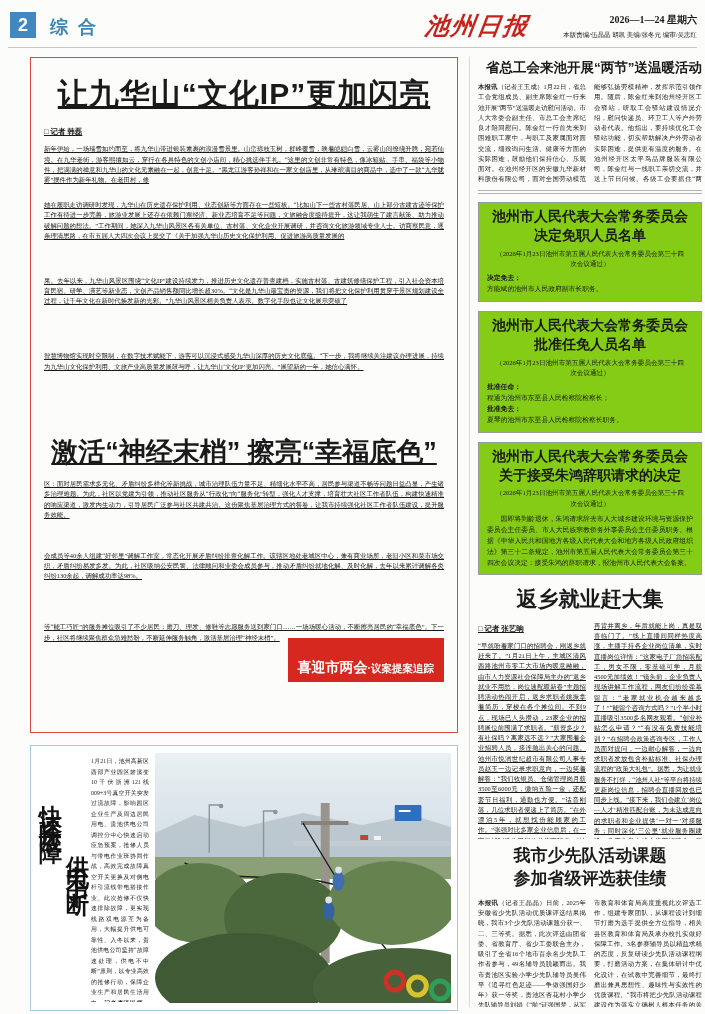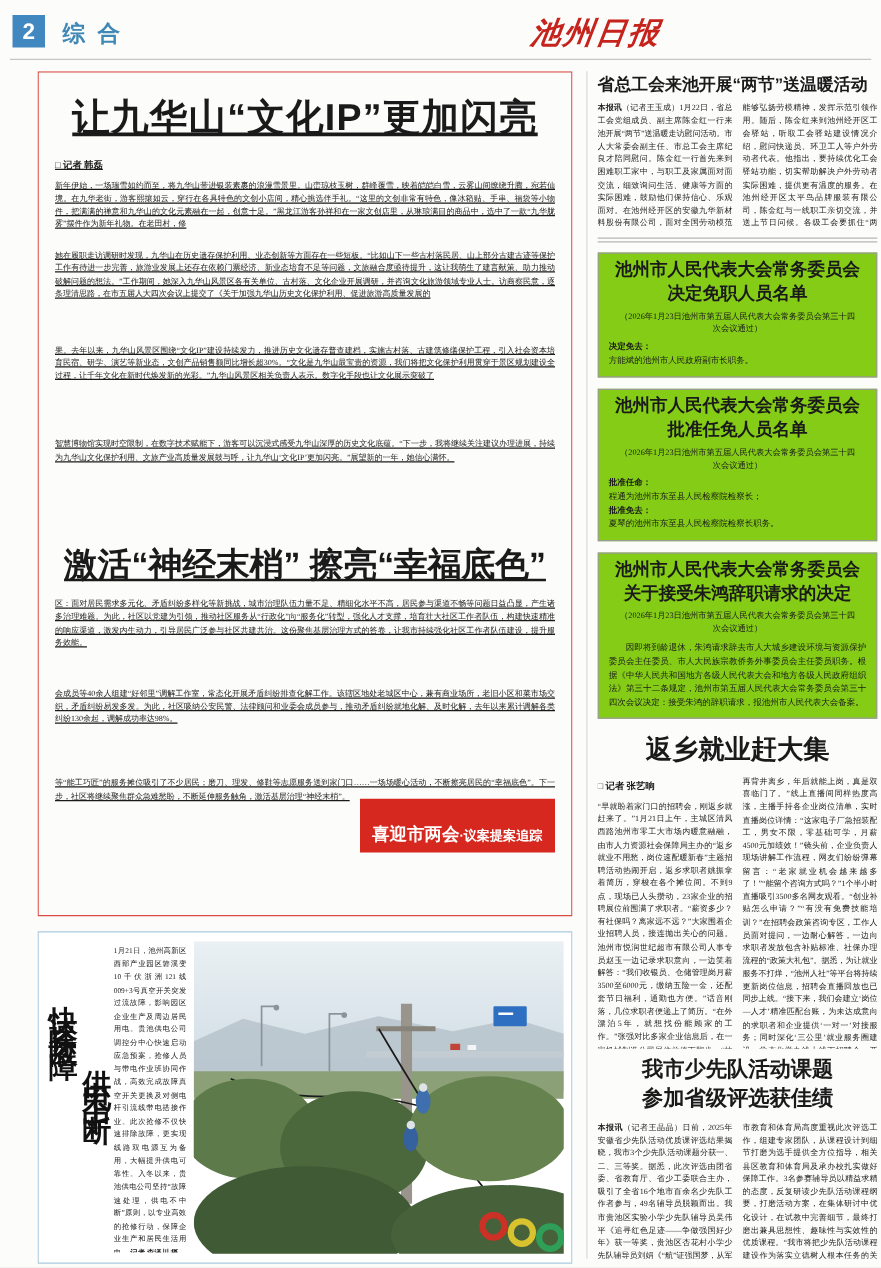--- a/index.html
+++ b/index.html
@@ -46,48 +46,52 @@
   .vh { position:absolute; writing-mode:vertical-rl; font-weight:bold; font-size:23px; letter-spacing:9px; color:#111; }
   .vh1 { left:4px; top:40px; }
   .vh2 { left:31px; top:92px; }
   .cap { position:absolute; left:60px; top:10px; width:58px; height:246px; font-size:5.9px; line-height:1.78;
          text-align:justify; overflow:hidden; }
   .credit { font-weight:bold; }
   .photo { position:absolute; left:124px; top:7px; right:6px; bottom:7px; }
   .photo svg { width:100%; height:100%; display:block; }
   
   .rightcol { position:absolute; left:478px; top:57px; width:224px; height:950px; overflow:hidden; }
-  h2.u { text-align:left; font-family:"Liberation Sans","DejaVu Sans",sans-serif; font-size:13.5px; margin:2px 0 5px; }
+  h2.u { text-align:right; font-family:"Liberation Sans","DejaVu Sans",sans-serif; font-size:13.5px; margin:2px 0 5px; }
   h3.us { text-align:center; font-family:"Liberation Sans","DejaVu Sans",sans-serif; font-size:11px; margin:0 0 7px; }
   .body2 { display:flex; gap:8px; }
   .body2 .c { flex:1; font-size:6.4px; line-height:1.6; text-align:justify; overflow:hidden; }
   .ub { height:100px; }
   .divline { border-top:1px solid #b5b5b5; border-bottom:1px solid #b5b5b5; height:4px; margin:8px 0; }
   .annbox { border:1px solid #9a9a9a; padding:5px 8px 6px; margin-bottom:9px; background:#84cc16; }
   .annt { text-align:center; font-weight:bold; font-size:14px; line-height:1.35; }
   .anndate { text-align:center; font-size:6.6px; margin:3px 8px 4px; line-height:1.55; }
   .annitem { font-size:6.8px; line-height:1.6; }
   .annlabel { font-weight:bold; }
   .annbody { font-size:6.8px; line-height:1.62; text-align:justify; text-indent:2em; }
   h2.jf { text-align:center; font-family:"Liberation Sans","DejaVu Sans",sans-serif; font-size:21px; margin:10px 0 8px; }
-  .jfb { height:218px; }
+  .jfb { height:218px;text-decoration:underline; }
   h2.pi { text-align:center; font-family:"Liberation Sans","DejaVu Sans",sans-serif; font-size:17px;
           line-height:1.35; margin:6px 0 7px; }
   .pib { height:130px; }
   .bold { font-weight:bold; }
 </style>
 </head>
 <body>
 
 <div class="page">
 
   <div class="hdr">
     <div class="pn">2</div>
     <div class="sec">综合</div>
     <div class="logo">池州日报</div>
+    <div class="dts">
+      <div class="dt1">2026—1—24 星期六</div>
+      <div class="dt2">本版责编/伍晶晶 胡凯 美编/张冬元 编审/吴志红</div>
+    </div>
   </div>
 
   <div class="vdiv"></div>
 
   <div class="leftcol">
 
     <div class="redbox">
 
       <h1 class="a1">让九华山“文化IP”更加闪亮</h1>
       <div class="body4 b1">

